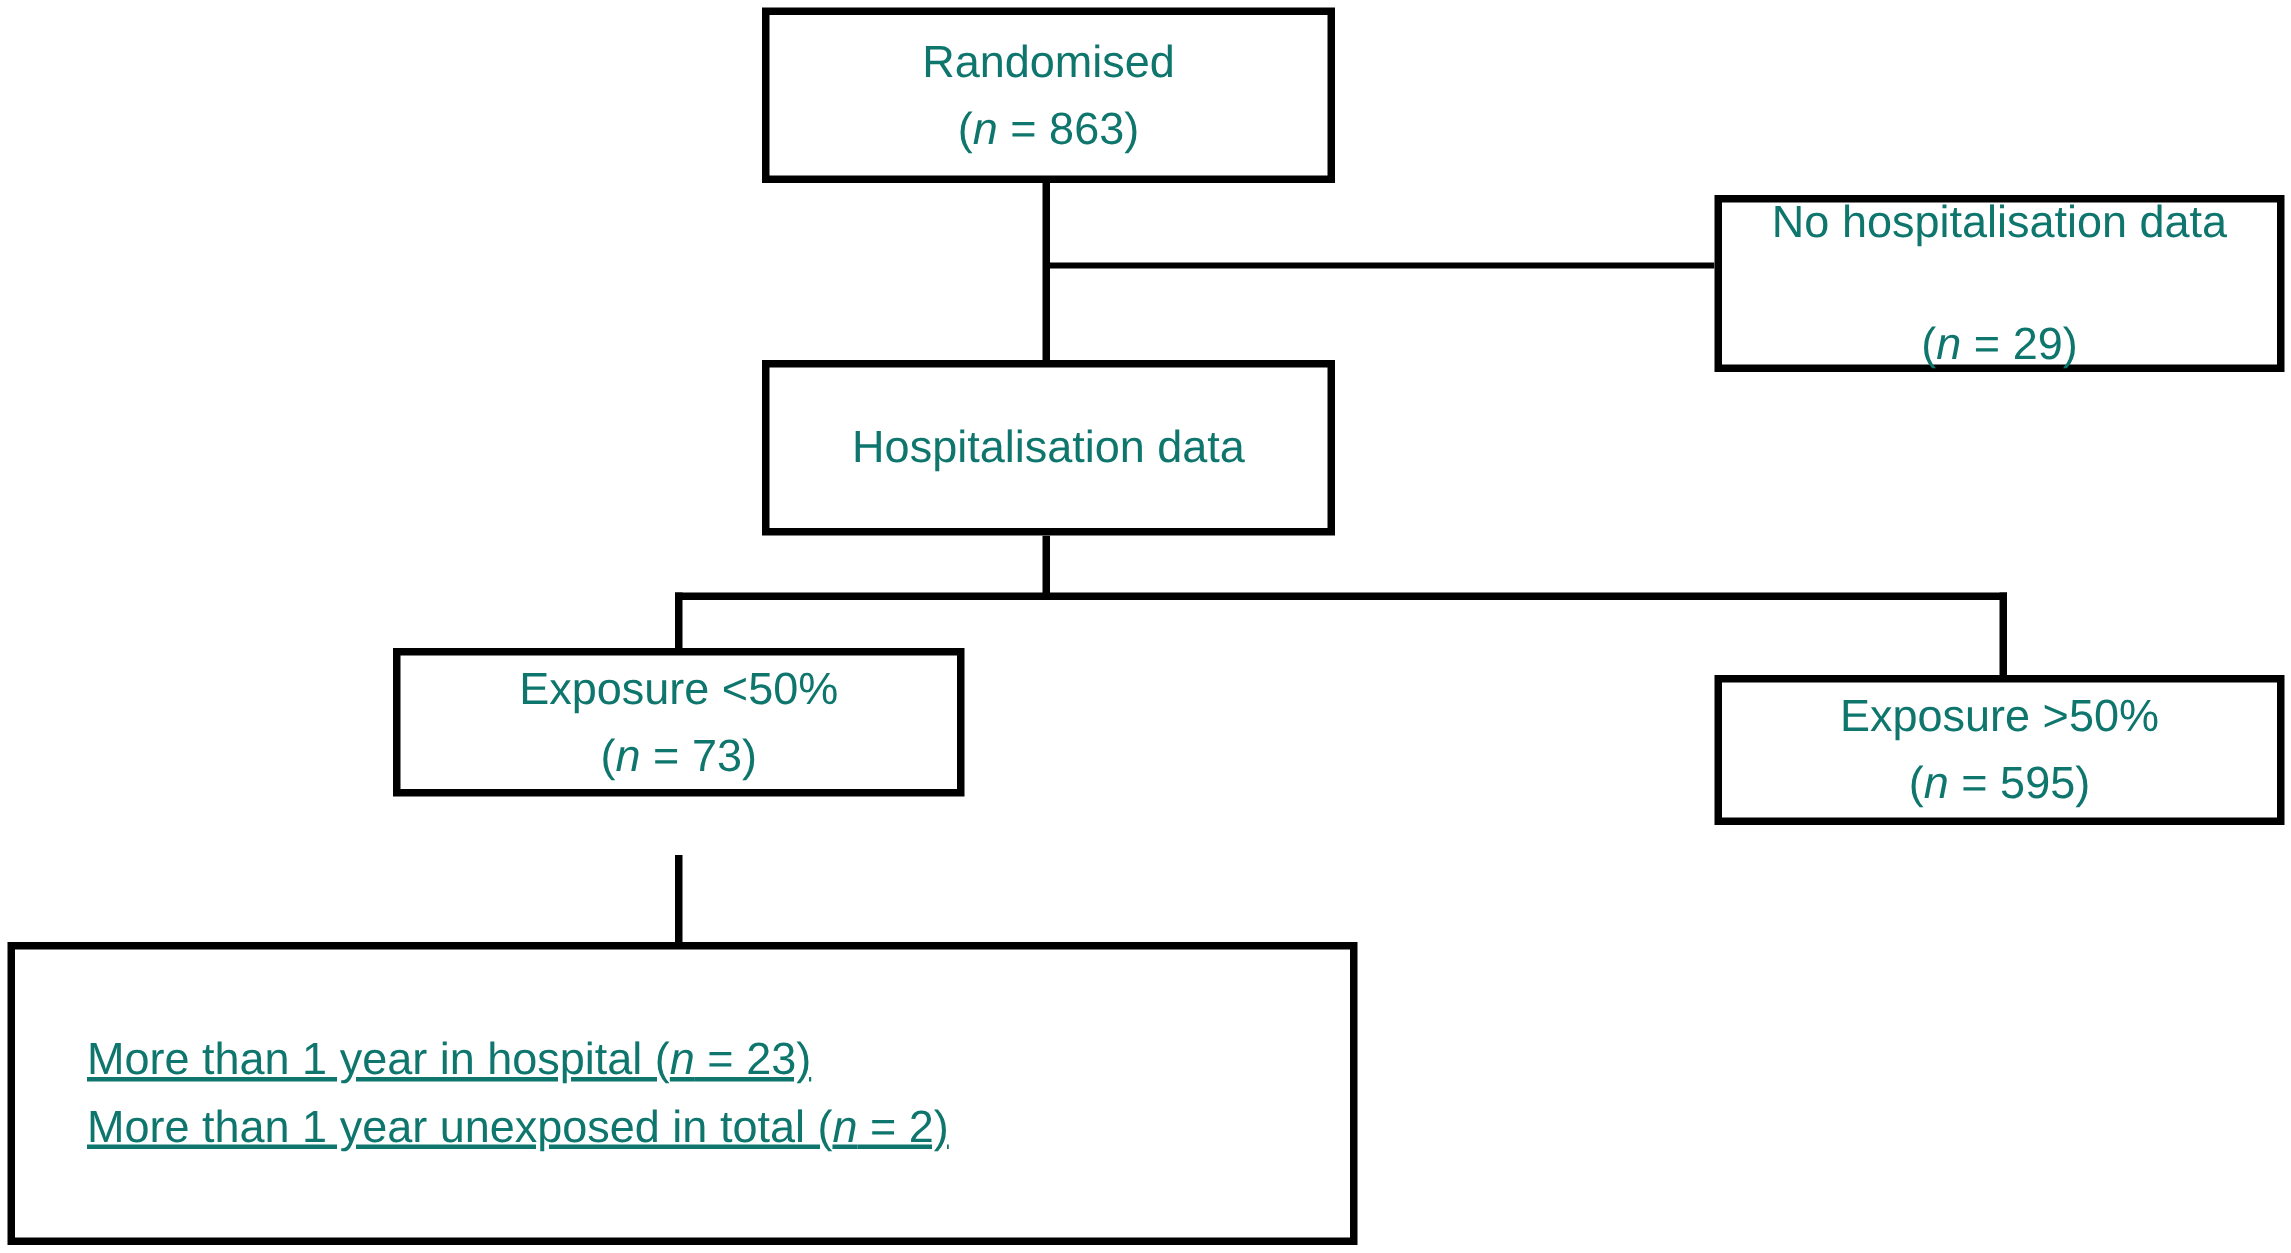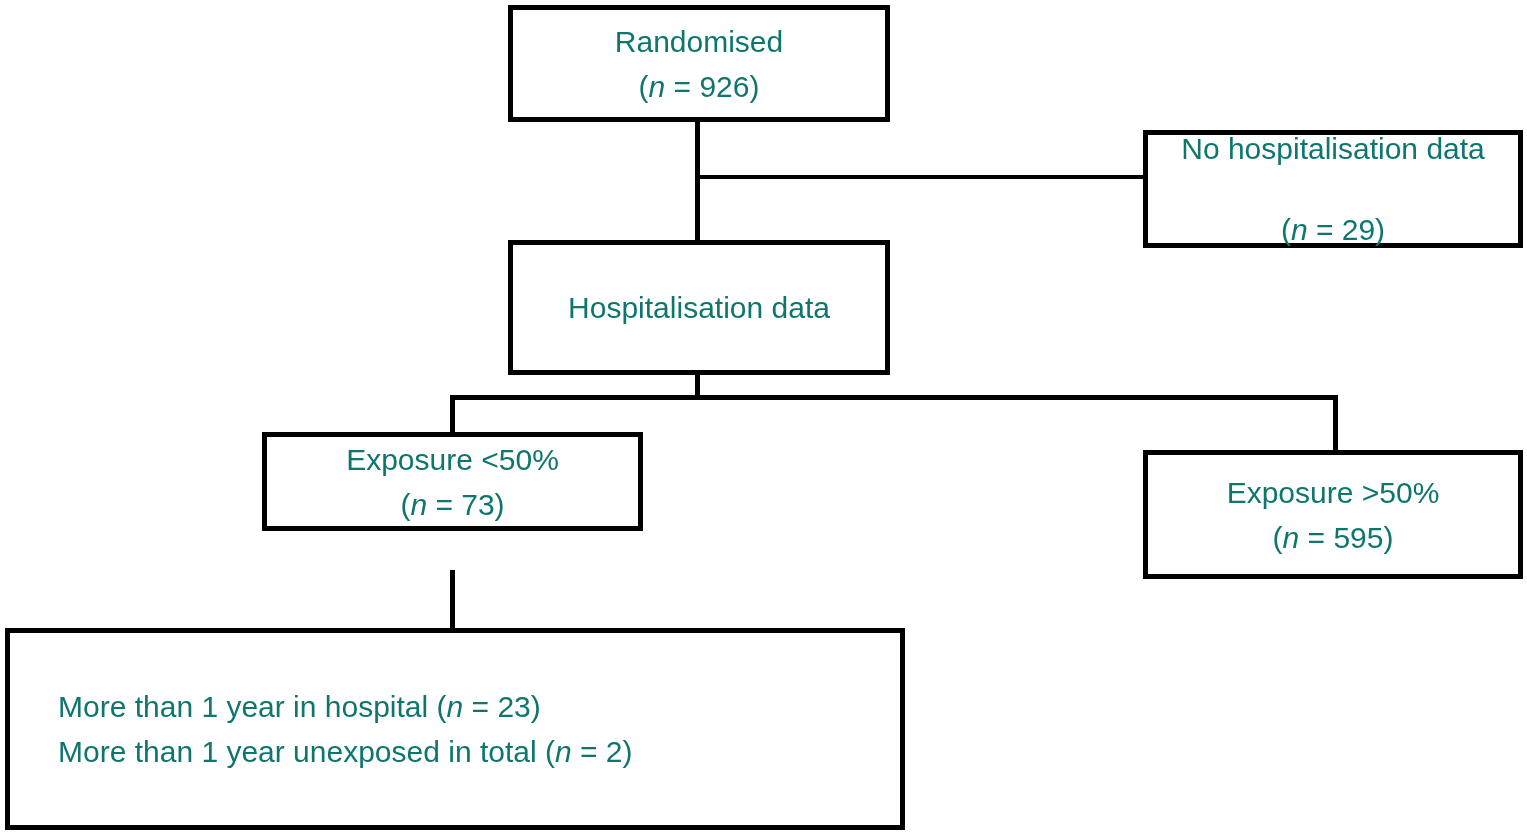--- a/index.html
+++ b/index.html
@@ -32,29 +32,30 @@
   .box .it, .bline .it {
     font-style: italic;
   }
   .line {
     position: absolute;
     background: #000000;
   }
   
   #box-randomised   { left: 508px;  top: 5px;   width: 382px; height: 117px; }
   #box-nohosp       { left: 1143px; top: 130px; width: 380px; height: 118px; gap: 36px; }
-  #box-hosp         { left: 508px;  top: 240px; width: 382px; height: 135px; }
+  #box-hosp         { left: 508px;  top: 240px; width: 382px; height: 117px; }
   #box-explt        { left: 262px;  top: 432px; width: 381px; height: 99px; }
-  #box-expgt        { left: 1143px; top: 450px; width: 380px; height: 129px; }
+  #box-expgt        { left: 1143px; top: 450px; width: 380px; height: 100px; }
   #box-breakdown    {
     left: 5px; top: 628px; width: 900px; height: 202px;
     align-items: flex-start;
     text-align: left;
     padding-left: 48px;
     padding-right: 10px;
+    text-decoration: underline;
   }
   .bline {
     font-size: 30px;
     line-height: 45px;
     white-space: nowrap;
   }
   
   #conn-rand-hosp      { left: 695px;  top: 122px; width: 5px;   height: 118px; }
   #conn-to-nohosp      { left: 697px;  top: 175px; width: 446px; height: 4px; }
   #conn-hosp-split     { left: 695px;  top: 357px; width: 5px;   height: 43px; }
@@ -71,21 +72,21 @@
   <div class="line" id="conn-rand-hosp"></div>
   <div class="line" id="conn-to-nohosp"></div>
   <div class="line" id="conn-hosp-split"></div>
   <div class="line" id="conn-split-horiz"></div>
   <div class="line" id="conn-split-left"></div>
   <div class="line" id="conn-split-right"></div>
   <div class="line" id="conn-explt-breakdown"></div>
 
   <div class="box" id="box-randomised">
     <div>Randomised</div>
-    <div><span>(</span><span class="it">n</span><span> = 926)</span></div>
+    <div><span>(</span><span class="it">n</span><span> = 863)</span></div>
   </div>
 
   <div class="box" id="box-nohosp">
     <div>No hospitalisation data</div>
     <div><span>(</span><span class="it">n</span><span> = 29)</span></div>
   </div>
 
   <div class="box" id="box-hosp">
     <div>Hospitalisation data</div>
   </div>

